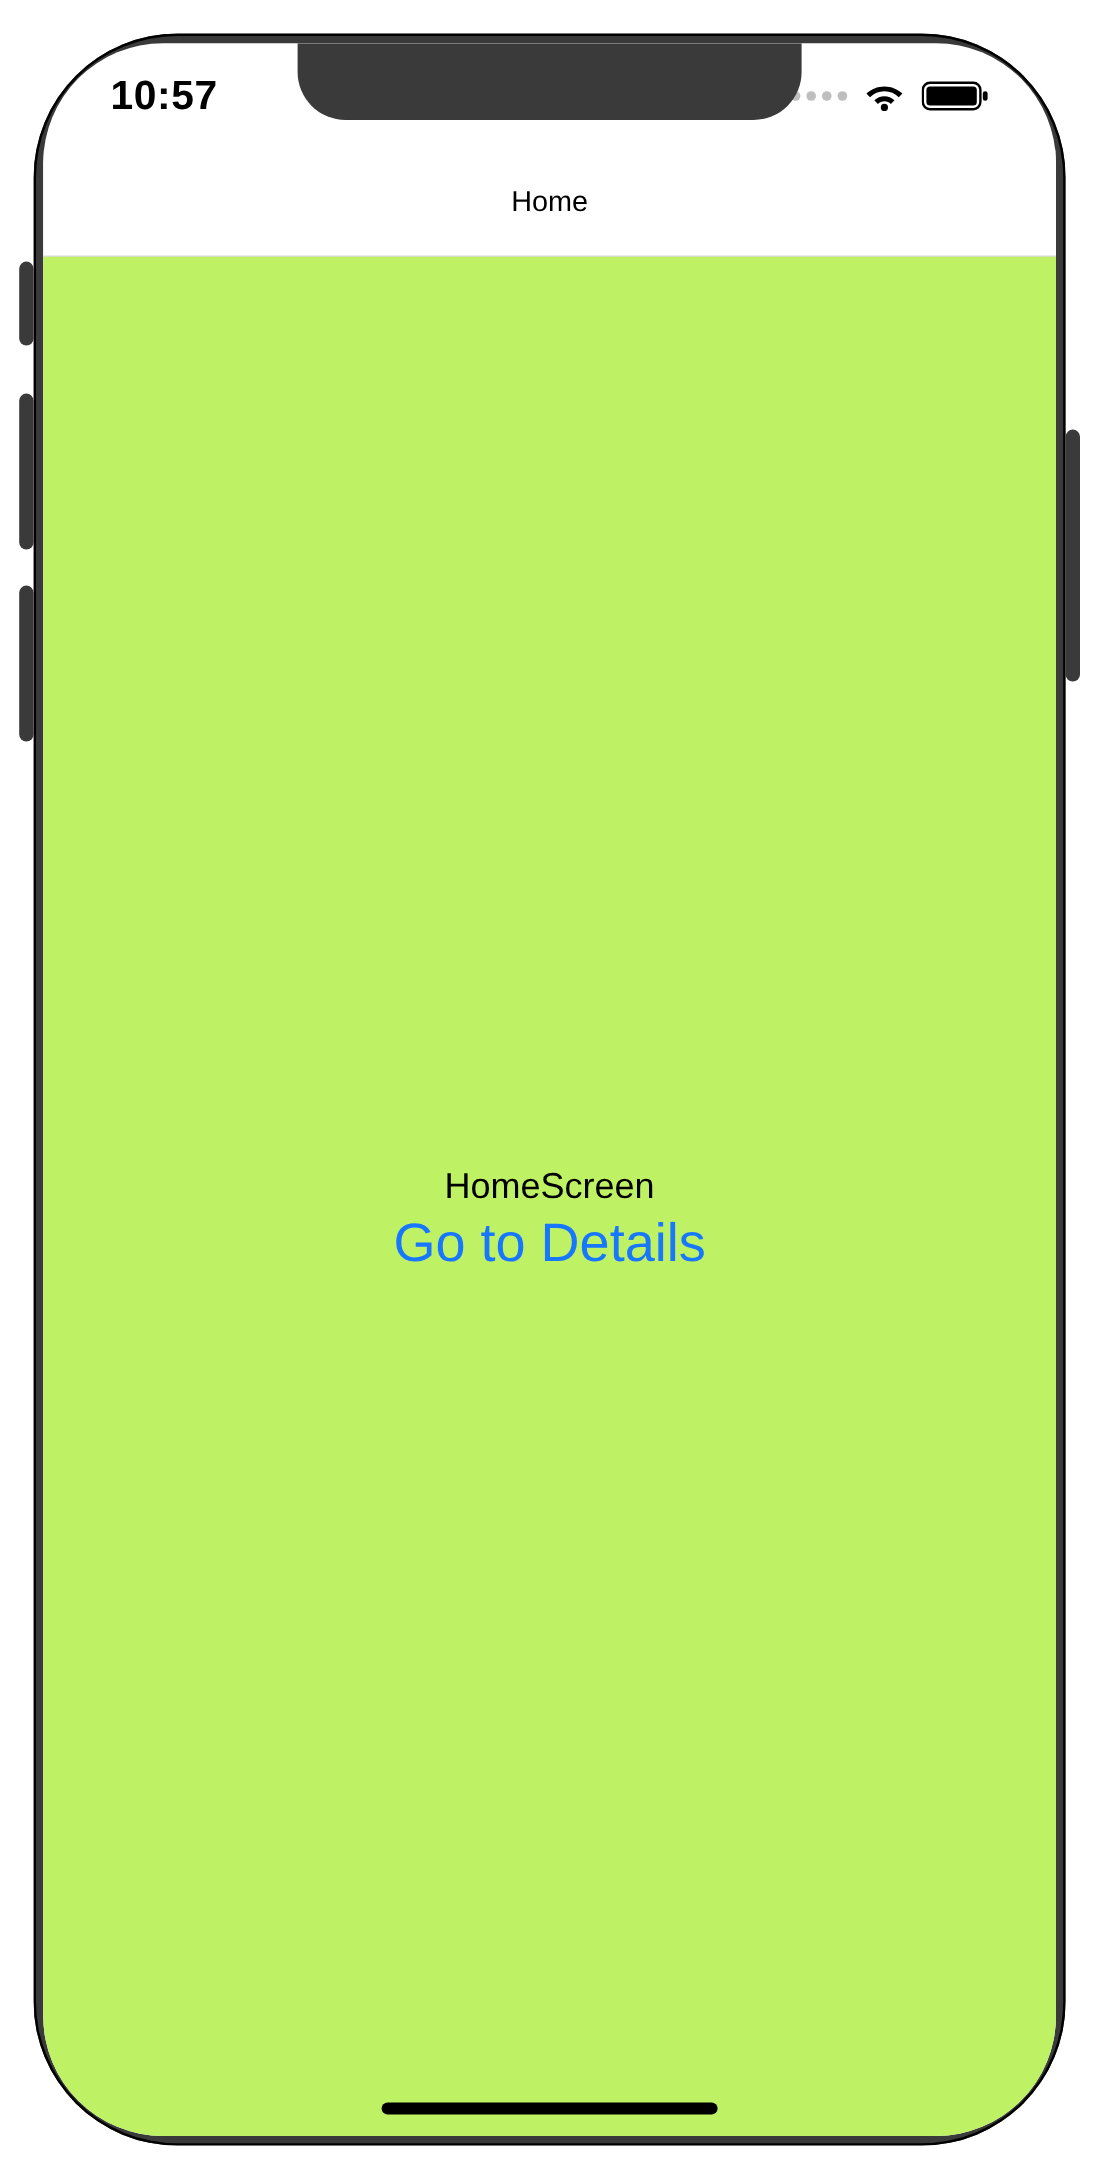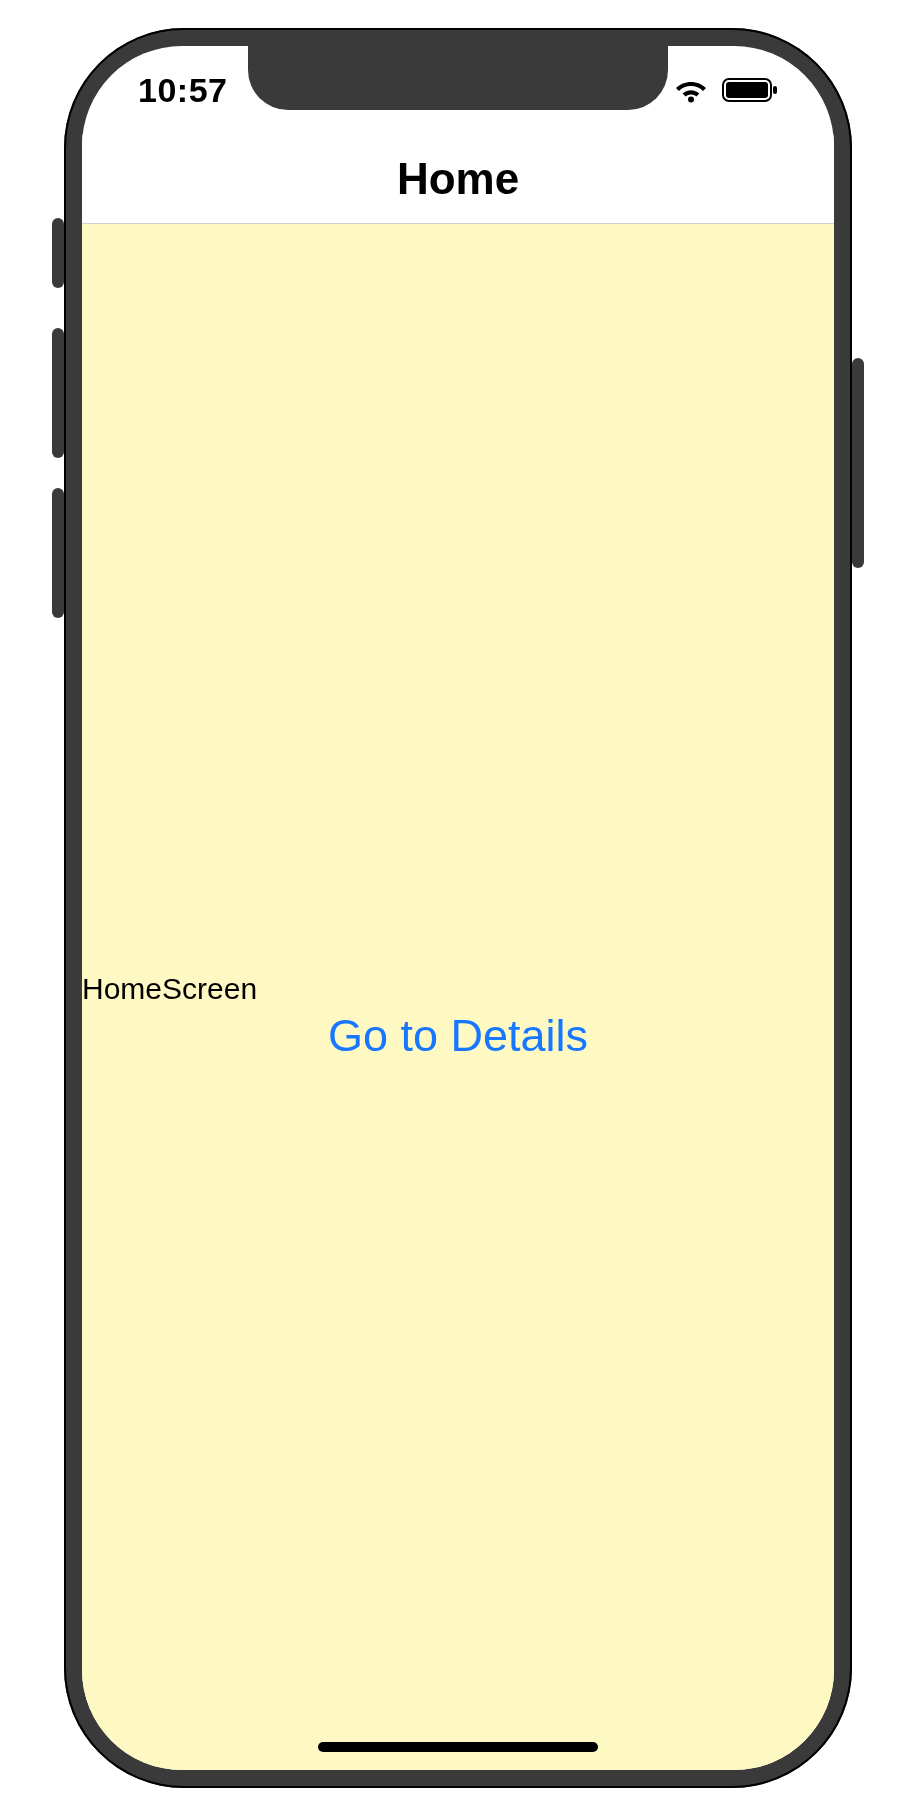--- a/index.html
+++ b/index.html
@@ -5,25 +5,25 @@
   * { box-sizing: border-box; margin: 0; padding: 0; }
   html, body { height: 100%; background: #ffffff; }
   body {
     font-family: -apple-system, BlinkMacSystemFont, "Helvetica Neue", Arial, sans-serif;
     display: flex; align-items: center; justify-content: center;
   }
 
   
   .device {
     position: relative;
-    width: 788px;
+    width: 860px;
     height: 1760px;
     background: #3a3a3a;
     border-radius: 120px;
-    padding: 18px;
+    padding: 8px;
     box-shadow: 0 0 0 2px #000 inset;
   }
   .device-inner {
     position: relative;
     width: 100%; height: 100%;
     background: #ffffff;
     border-radius: 100px;
     overflow: hidden;
   }
 
@@ -76,28 +76,28 @@
   }
   .wifi svg, .battery svg { display: block; }
 
   .nav-bar {
     height: 90px;
     display: flex; align-items: center; justify-content: center;
     border-bottom: 1px solid #d0d0d0;
     background: #ffffff;
   }
   .nav-title {
-    font-size: 44px; font-weight: 700;
+    font-size: 24px; font-weight: 400;
   }
 
   .content-area {
     flex: 1 1 auto;
-    background: #fef9c3;
+    background: #bef264;
     display: flex; flex-direction: column;
-    justify-content: center;
+    align-items: center; justify-content: center;
     gap: 4px;
     padding-top: 40px;
   }
   .content-label {
     font-size: 30px; color: #000;
   }
   .details-button {
     font-size: 45px;
     color: #1877ff;
     background: none; border: none;

